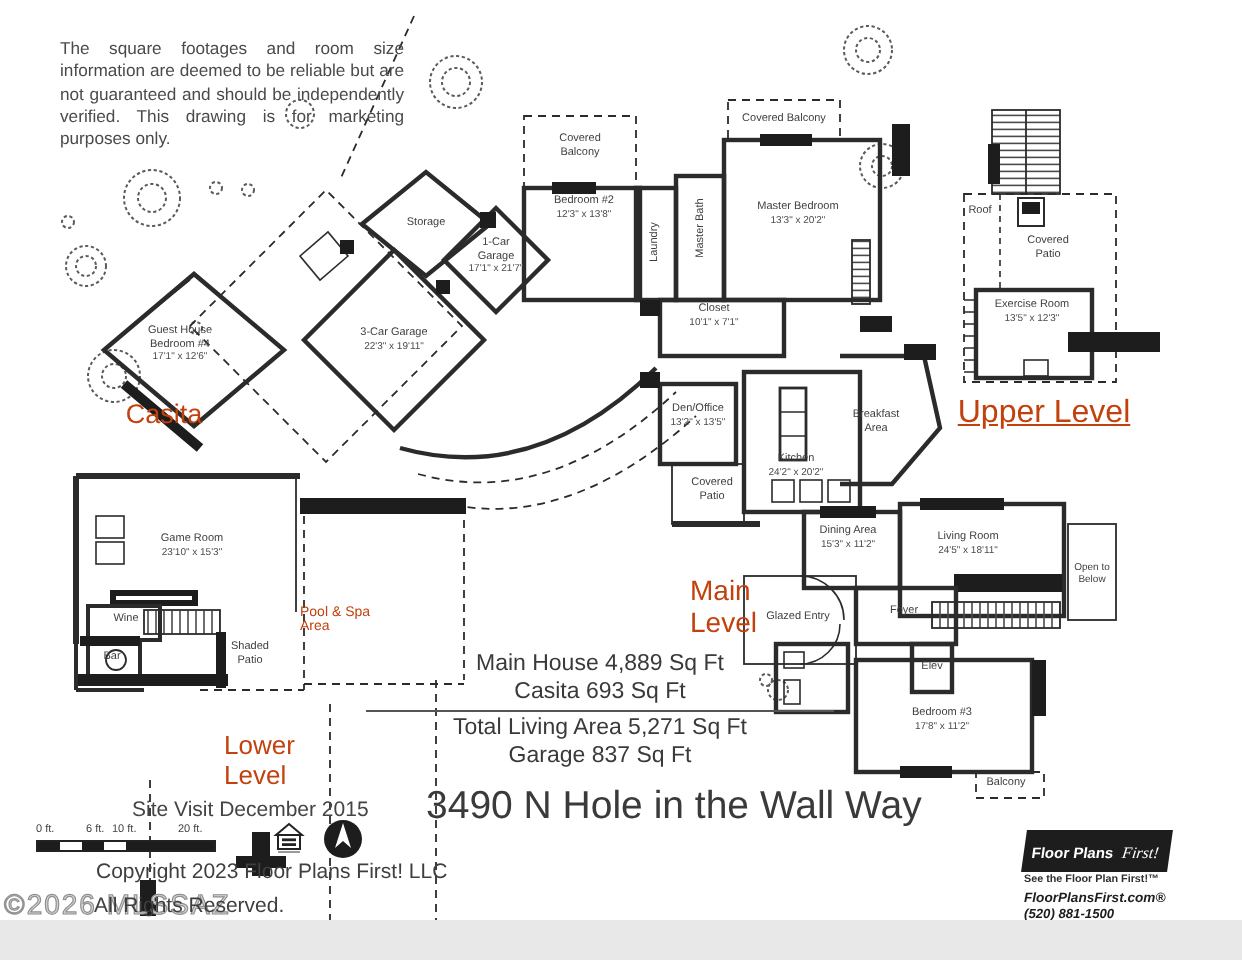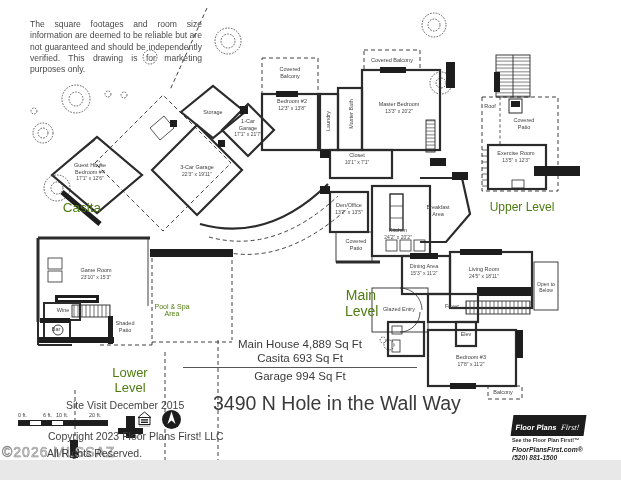--- a/index.html
+++ b/index.html
@@ -5,27 +5,27 @@
   html,body{margin:0;padding:0;background:#e8e8e8;}
   .page{position:relative;width:621px;height:460px;background:#ffffff;overflow:hidden;
         font-family:"Liberation Sans", sans-serif;color:#3c3c3c;}
   svg.plan{position:absolute;left:0;top:0;}
   .disclaimer{position:absolute;left:30px;top:19px;width:172px;font-size:8.6px;line-height:1.32;
               color:#4a4a4a;text-align:justify;}
   .room{position:absolute;transform:translate(-50%,-50%);text-align:center;font-size:5.5px;
         line-height:1.2;color:#3f3f3f;}
   .room .dims{display:block;font-size:5px;color:#4a4a4a;}
   .room.vert{transform:translate(-50%,-50%) rotate(-90deg);}
-  .lvl{position:absolute;transform:translate(-50%,-50%);text-align:center;color:#4d7c0f;}
+  .lvl{position:absolute;transform:translate(-50%,-50%);color:#c2410c;}
   .lvl-casita{font-size:13.5px;}
-  .lvl-upper{font-size:12px;white-space:nowrap;}
+  .lvl-upper{font-size:16px;white-space:nowrap;text-decoration:underline;}
   .lvl-main{font-size:14px;width:32px;}
   .lvl-lower{font-size:13px;width:36px;}
   .lvl-pool{font-size:7px;width:44px;}
-  .areas{position:absolute;left:183px;top:337px;width:234px;text-align:center;font-size:11.5px;
+  .areas{position:absolute;left:183px;top:325px;width:234px;text-align:center;font-size:11.5px;
          line-height:1.25;color:#3a3a3a;}
   .areas .upper-lines{border-bottom:1px solid #555;padding-bottom:1px;margin-bottom:1px;}
   .address{position:absolute;left:213px;top:392px;font-size:19.5px;color:#3a3a3a;white-space:nowrap;}
   .site-visit{position:absolute;left:22px;top:399px;font-size:10.5px;color:#444;margin-left:44px;}
   .scalebar{position:absolute;left:18px;top:412px;width:92px;height:16px;}
   .scalebar .tick{position:absolute;top:0;font-size:5.5px;color:#444;white-space:nowrap;}
   .bar{position:absolute;left:0;top:8px;width:88px;height:4px;border:1px solid #222;display:flex;}
   .seg{height:100%;}
   .footer-icons{position:absolute;left:136px;top:409px;display:flex;gap:8px;align-items:center;}
   .copyright{position:absolute;left:48px;top:430px;font-size:10.5px;color:#3f3f3f;}
@@ -227,21 +227,22 @@
   <div class="lvl lvl-upper" style="left:522px;top:207px">Upper Level</div>
   <div class="lvl lvl-main" style="left:361px;top:303px">Main Level</div>
   <div class="lvl lvl-lower" style="left:130px;top:380px">Lower Level</div>
   <div class="lvl lvl-pool" style="left:172px;top:310px">Pool &amp; Spa Area</div>
 
   <div class="areas">
     <div class="upper-lines">
       <div>Main House 4,889 Sq Ft</div>
       <div>Casita 693 Sq Ft</div>
     </div>
-    <div>Garage 994 Sq Ft</div>
+    <div>Total Living Area 5,271 Sq Ft</div>
+    <div>Garage 837 Sq Ft</div>
   </div>
 
   <div class="address">3490 N Hole in the Wall Way</div>
 
   <div class="site-visit">Site Visit December 2015</div>
 
   <div class="scalebar">
     <span class="tick" style="left:0">0 ft.</span>
     <span class="tick" style="left:25px">6 ft.</span>
     <span class="tick" style="left:38px">10 ft.</span>

